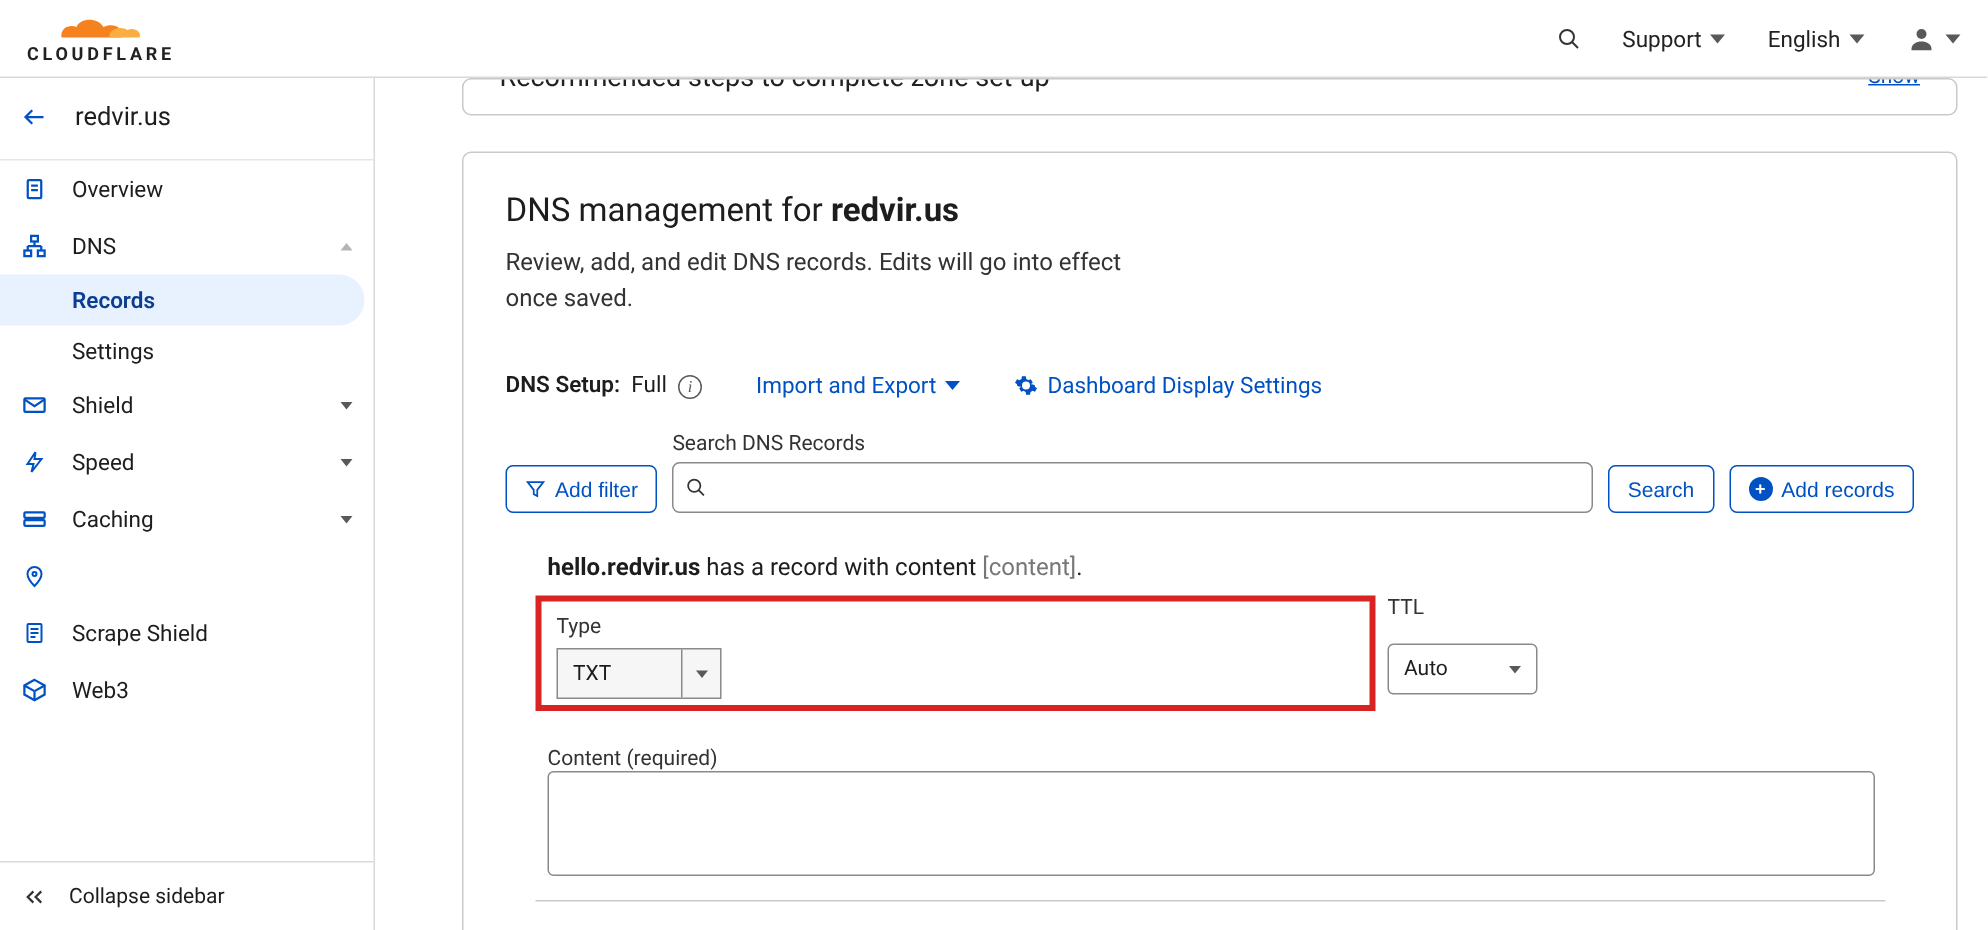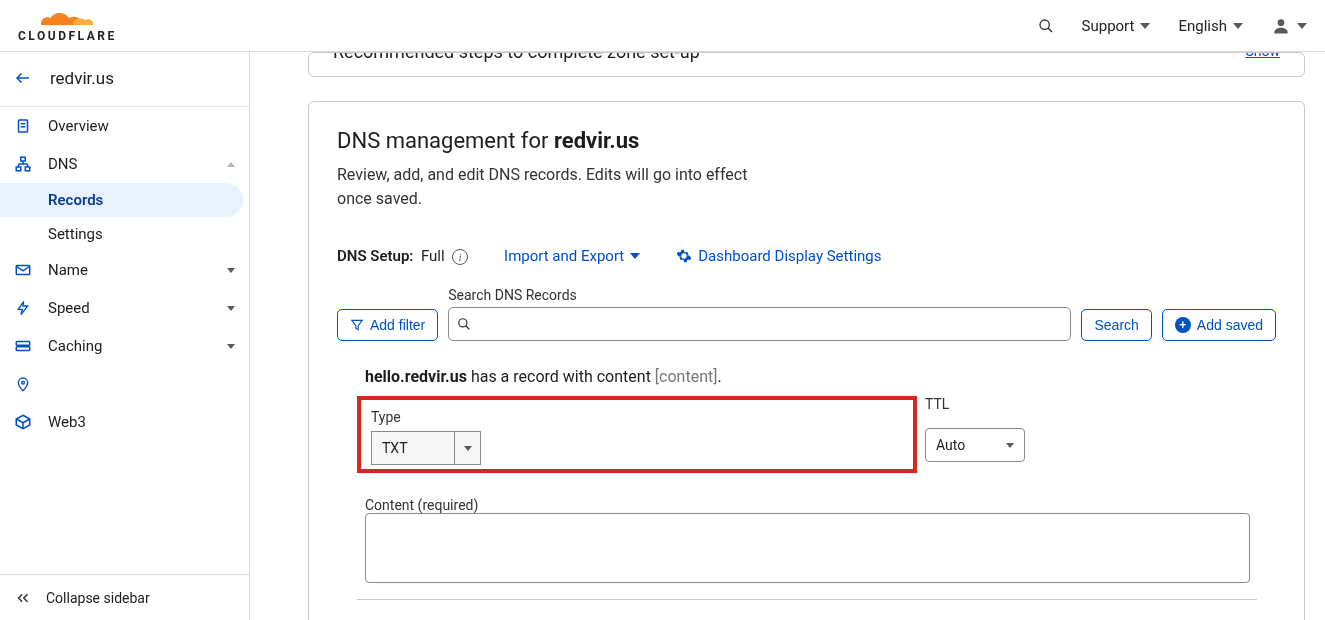--- a/index.html
+++ b/index.html
@@ -154,21 +154,21 @@
         <span>Settings</span>
       </div>
 
       <div class="nav-item">
         <span class="icon-slot">
             <svg viewBox="0 0 24 24" width="18" height="18" fill="none" stroke="#0051c3" stroke-width="2">
               <rect x="3" y="6" width="18" height="12" rx="1"></rect>
               <polyline points="3 7 12 13 21 7"></polyline>
             </svg>
           </span>
-        <span class="label">Name</span>
+        <span class="label">Shield</span>
         <span class="caret-down-sm"></span>
       </div>
       <div class="nav-item">
         <span class="icon-slot">
             <svg viewBox="0 0 24 24" width="16" height="18" fill="none" stroke="#0051c3" stroke-width="2">
               <polyline points="13 2 5 14 11 14 9 22 19 9 12 9 13 2"></polyline>
             </svg>
           </span>
         <span class="label">Speed</span>
         <span class="caret-down-sm"></span>
@@ -183,20 +183,31 @@
         <span class="label">Caching</span>
         <span class="caret-down-sm"></span>
       </div>
       <div class="nav-item">
         <span class="icon-slot">
             <svg viewBox="0 0 24 24" width="16" height="18" fill="none" stroke="#0051c3" stroke-width="2">
               <path d="M12 22s7-7 7-12a7 7 0 10-14 0c0 5 7 12 7 12z"></path>
               <circle cx="12" cy="10" r="2"></circle>
             </svg>
           </span>
+      </div>
+      <div class="nav-item">
+        <span class="icon-slot">
+            <svg viewBox="0 0 24 24" width="16" height="18" fill="none" stroke="#0051c3" stroke-width="2">
+              <rect x="5" y="3" width="14" height="18" rx="1"></rect>
+              <line x1="8" y1="8" x2="16" y2="8"></line>
+              <line x1="8" y1="12" x2="16" y2="12"></line>
+              <line x1="8" y1="16" x2="13" y2="16"></line>
+            </svg>
+          </span>
+        <span class="label">Scrape Shield</span>
       </div>
       <div class="nav-item">
         <span class="icon-slot">
             <svg viewBox="0 0 24 24" width="18" height="18" fill="none" stroke="#0051c3" stroke-width="2">
               <polygon points="12 3 21 8 21 16 12 21 3 16 3 8"></polygon>
               <line x1="3" y1="8" x2="12" y2="13"></line>
               <line x1="21" y1="8" x2="12" y2="13"></line>
               <line x1="12" y1="13" x2="12" y2="21"></line>
             </svg>
           </span>
@@ -257,21 +268,21 @@
                   <line x1="21" y1="21" x2="15" y2="15"></line>
                 </svg>
               <input type="text" style="">
             </div>
           </div>
           <button class="btn-outline">
             <span>Search</span>
           </button>
           <button class="btn-outline">
             <span class="plus-circle">+</span>
-            <span>Add saved</span>
+            <span>Add records</span>
           </button>
         </div>
 
         <div class="record-line">
           <b>hello.redvir.us</b><span> has a record with content </span><span class="muted">[content]</span><span>.</span>
         </div>
 
         <div class="red-and-ttl">
           <div class="red-box">
             <div class="field-col" style="width:110px;">

